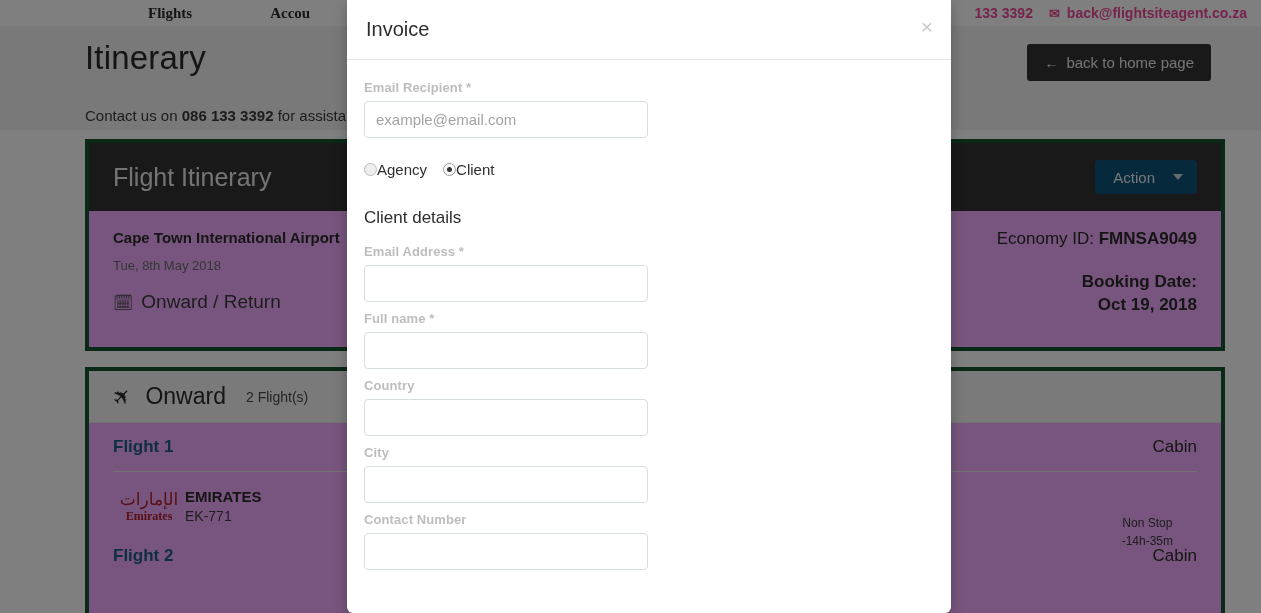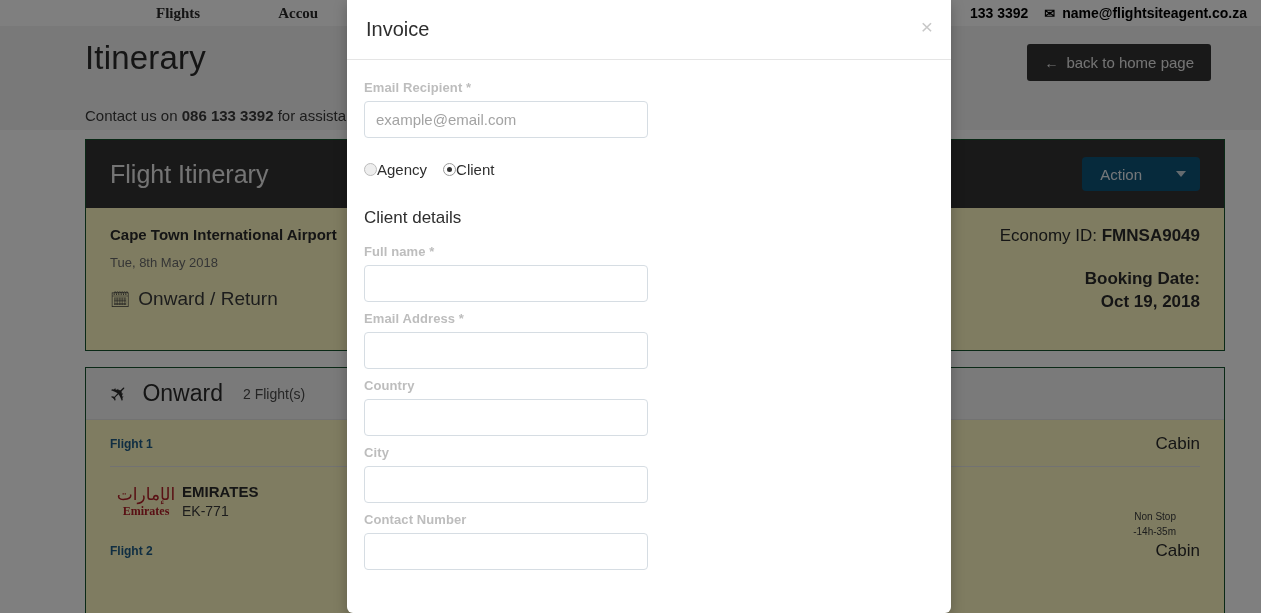--- a/index.html
+++ b/index.html
@@ -10,36 +10,36 @@
     background: #ffffff;
   }
 
   
   #page-root {
     position: absolute; inset: 0;
     background: #ffffff;
   }
 
   .navbar {
-    position: absolute; top: 0; left: 8px; right: 0; height: 26px;
+    position: absolute; top: 0; left: 0; right: 0; height: 26px;
     background: #ffffff;
     display: flex; align-items: center;
   }
   .nav-left { display: flex; align-items: center; gap: 78px; padding-left: 148px; }
   .nav-link {
     font-family: "Liberation Serif", serif;
     font-weight: bold; font-size: 15px; color: #2b2b2b;
     white-space: nowrap;
   }
   .nav-right {
     position: absolute; right: 14px; top: 0; height: 26px;
     display: flex; align-items: center; gap: 16px;
   }
   .nav-contact {
-    font-size: 14px; font-weight: bold; color: #000000;
+    font-size: 14px; font-weight: bold; color: #ec4899;
     display: flex; align-items: center; gap: 7px;
     white-space: nowrap;
   }
   .env-icon { font-size: 13px; line-height: 1; }
 
   .page-head {
     position: absolute; top: 26px; left: 0; right: 0; height: 104px;
     background: #f2f2f2;
   }
   .page-title {
@@ -60,39 +60,39 @@
     padding: 10px 17px;
     font-size: 15px; font-family: "Liberation Sans", sans-serif;
     display: flex; align-items: center; gap: 8px;
     cursor: pointer; white-space: nowrap;
   }
   .arrow-left { font-size: 14px; line-height: 1; }
 
   
   .card {
     position: absolute; left: 85px; width: 1140px;
-    background: #fef9c3;
-    border: 1px solid #14532d;
+    background: #f0abfc;
+    border: 4px solid #14532d;
   }
   #itin-card { top: 139px; height: 212px; }
 
   .card-head {
     height: 68px; background: #333333;
     display: flex; align-items: center; justify-content: space-between;
     padding: 0 24px;
   }
   .card-head-title {
     font-size: 25px; color: #e9e9e9; font-weight: 400;
   }
   .btn-action {
     background: #0d5479; color: #e7eef2;
     border: none; border-radius: 4px;
     height: 34px; padding: 0 14px 0 18px;
     font-size: 15px; font-family: "Liberation Sans", sans-serif;
-    display: flex; align-items: center; gap: 34px;
+    display: flex; align-items: center; gap: 18px;
     cursor: pointer;
   }
   .caret { width: 0; height: 0; border-left: 5px solid transparent;
            border-right: 5px solid transparent; border-top: 6px solid #c9d7df; }
 
   .card-body { position: relative; height: 143px; padding: 18px 24px; }
   .airport-name { font-size: 15px; font-weight: bold; color: #2b2b2b; }
   .airport-date { font-size: 13px; color: #6b6b6b; margin-top: 12px; }
   .trip-type {
     margin-top: 18px; font-size: 19px; color: #3a3a3a;
@@ -115,40 +115,40 @@
   .onward-head {
     height: 52px; background: #f5f5f5; border-bottom: 1px solid #e4e4e4;
     display: flex; align-items: center; padding: 0 24px; gap: 14px;
   }
   .plane-icon { font-size: 22px; color: #2b2b2b; transform: rotate(-45deg); }
   .onward-label { font-size: 23px; color: #2b2b2b; }
   .onward-count { font-size: 14px; color: #4a4a4a; margin-left: 6px; }
 
   .flight-row { padding: 14px 24px 0 24px; position: relative; }
   .flight-no {
-    font-size: 12px; font-weight: bold; color: #215d85;
+    font-size: 17px; font-weight: bold; color: #215d85;
   }
   .flight-hr { border: none; border-top: 1px solid #e4e4e4; margin: 14px 0 0 0; }
   .col-cabin {
     position: absolute; right: 24px; top: 14px;
     font-size: 17px; color: #2b2b2b;
   }
   .flight-detail { display: flex; align-items: center; padding: 16px 0 0 0; position: relative; }
   .airline-logo {
     width: 72px; text-align: center; color: #b22028;
     font-family: Liberation Serif, serif; line-height: 1;
   }
   .logo-mark { font-size: 17px; letter-spacing: -1px; }
   .logo-word { font-size: 12px; font-weight: bold; margin-top: 2px; }
   .airline-name { font-size: 15px; font-weight: bold; color: #2b2b2b; }
   .flight-code { font-size: 14px; color: #3a3a3a; margin-top: 3px; }
   .cabin-val { position: absolute; right: 290px; top: 16px; font-size: 15px; color: #2b2b2b; }
   .stop-info {
     position: absolute; right: 24px; top: 42px;
-    font-size: 10px; color: #3a3a3a; text-align: right; line-height: 1.5;
+    font-size: 12px; color: #3a3a3a; text-align: center; line-height: 1.5;
   }
 
   
   #backdrop {
     position: absolute; inset: 0;
     background: rgba(0,0,0,0.5);
   }
 
   
   #modal {
@@ -217,21 +217,21 @@
 
   <div class="navbar">
     <div class="nav-left">
       <span class="nav-link">Flights</span>
       <span class="nav-link">Accou</span>
     </div>
     <div class="nav-right">
       <span class="nav-contact">133 3392</span>
       <span class="nav-contact">
         <span class="env-icon">✉</span>
-        <span>name@flightsiteagent.co.za</span>
+        <span>back@flightsiteagent.co.za</span>
       </span>
     </div>
   </div>
 
   <div class="page-head">
     <div class="page-title">Itinerary</div>
     <div class="page-sub">
       <span>Contact us on </span><b>086 133 3392</b><span> for assistance</span>
     </div>
     <button class="btn-home">
@@ -323,28 +323,28 @@
       </span>
       <span class="radio-item">
         <span class="radio-dot checked"></span>
         <span class="radio-label">Client</span>
       </span>
     </div>
 
     <div class="section-title">Client details</div>
 
     <div class="form-group">
+      <label class="form-label">Email Address *</label>
+      <input class="form-input" type="text" value="" style="">
+    </div>
+    <div class="form-group">
       <label class="form-label">Full name *</label>
       <input class="form-input" type="text" value="" style="">
     </div>
     <div class="form-group">
-      <label class="form-label">Email Address *</label>
-      <input class="form-input" type="text" value="" style="">
-    </div>
-    <div class="form-group">
       <label class="form-label">Country</label>
       <input class="form-input" type="text" value="" style="">
     </div>
     <div class="form-group">
       <label class="form-label">City</label>
       <input class="form-input" type="text" value="" style="">
     </div>
     <div class="form-group">
       <label class="form-label">Contact Number</label>
       <input class="form-input" type="text" value="" style="">

